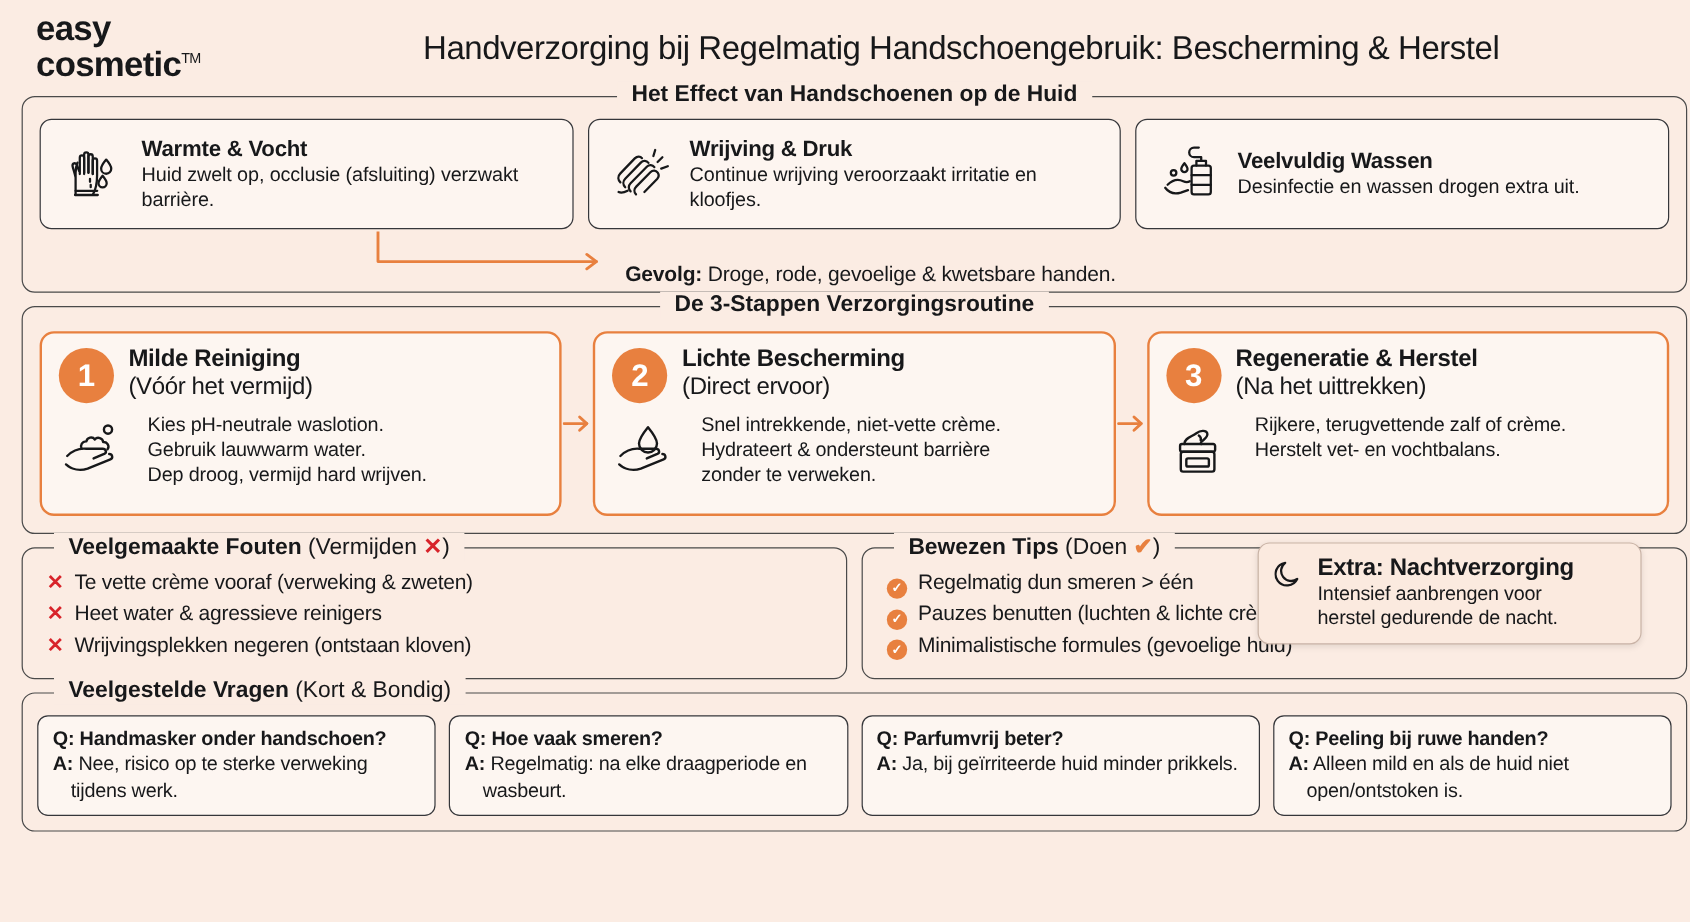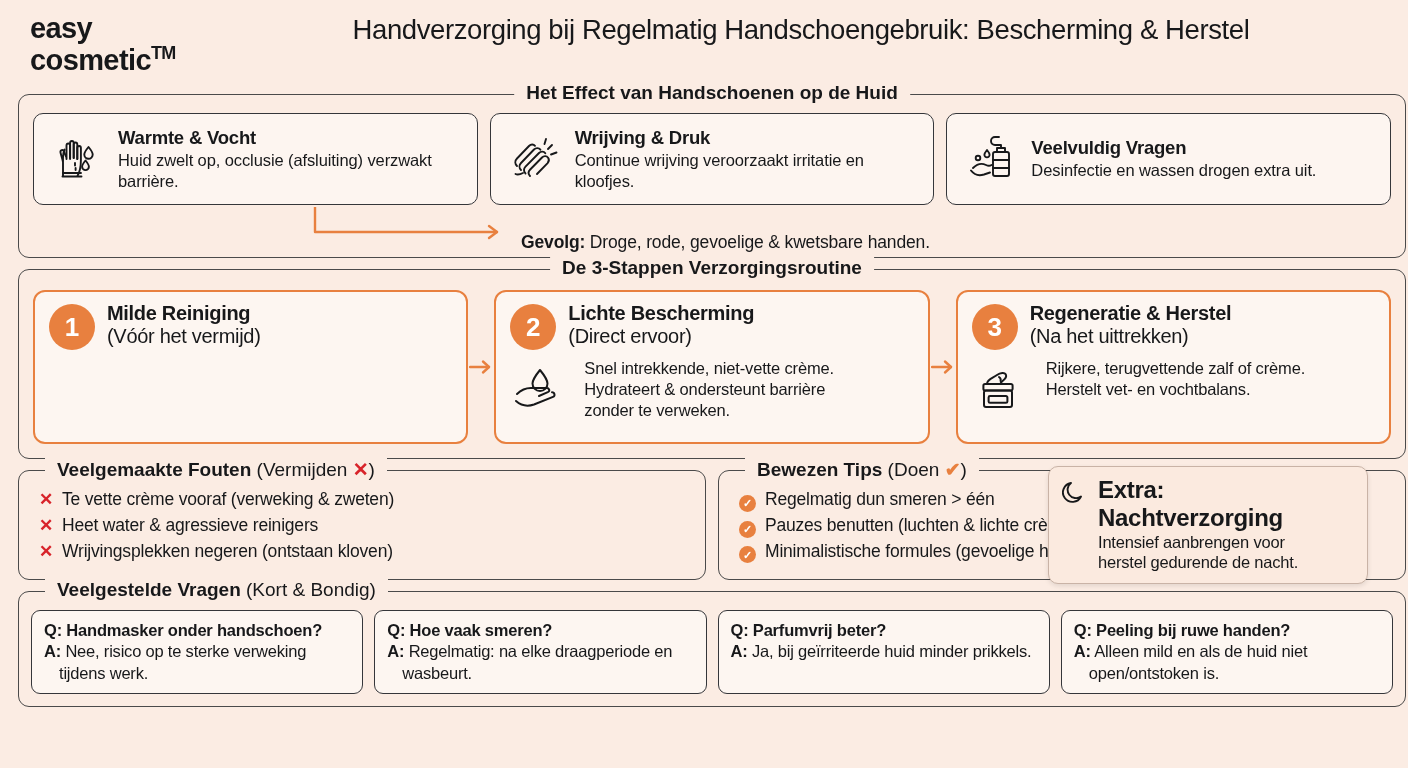--- a/index.html
+++ b/index.html
@@ -6,25 +6,25 @@
   html, body {
     width: 1408px; height: 768px;
     background: #FBECE3;
     font-family: "Liberation Sans", sans-serif;
     color: #17181a;
     overflow: hidden;
   }
   .page { position: relative; width: 1408px; height: 768px; padding: 0; }
 
   
-  .header { display: flex; align-items: flex-start; height: 80px; padding: 0 16px 0 30px; margin-top: 14px; }
+  .header { display: flex; align-items: center; height: 80px; padding: 0 16px 0 30px; }
   .logo { width: 200px; flex: 0 0 200px; line-height: 1.02; }
   .logo .l1 { font-size: 29px; font-weight: bold; letter-spacing: -0.6px; }
   .logo .l2 { font-size: 29px; font-weight: bold; letter-spacing: -0.6px; }
-  .logo .tm { font-size: 18px; vertical-align: super; font-weight: bold; }
+  .logo .tm { font-size: 12px; vertical-align: super; font-weight: normal; }
   .main-title {
     flex: 1; text-align: center; font-size: 27.5px; font-weight: normal;
     letter-spacing: -0.4px; padding-right: 20px; white-space: nowrap;
   }
 
   
   .section {
     position: relative;
     border: 1.6px solid #4a4a4a;
     border-radius: 11px;
@@ -107,21 +107,21 @@
 
   
   .night-box {
     position: absolute; left: 1048px; top: 452px; width: 320px;
     background: #FBEADF; border: 1.4px solid #c9b3a6; border-radius: 10px;
     padding: 9px 13px 10px 13px; display: flex; gap: 10px;
     box-shadow: 0 2px 5px rgba(0,0,0,0.10);
     z-index: 20;
   }
   .night-box .moon { flex: 0 0 26px; padding-top: 3px; }
-  .night-box .nt { font-size: 24px; font-weight: bold; letter-spacing: -0.3px; }
+  .night-box .nt { font-size: 20px; font-weight: bold; letter-spacing: -0.3px; }
   .night-box .np { font-size: 16.5px; line-height: 1.24; letter-spacing: -0.2px; }
   svg { display: block; }
 </style>
 </head>
 <body>
 
 <div class="page">
 
   <div class="header">
     <div class="logo">
@@ -180,21 +180,21 @@
               <path d="M34 20 v-4 h8 v4"></path>
               <path d="M38 16 v-3 h-6 a4 4 0 0 1 0-8 h4"></path>
               <path d="M30 28 h16 M30 36 h16"></path>
               <path d="M24 18 c0 0 2.6 3.2 2.6 4.8 a2.6 2.6 0 1 1 -5.2 0 c0-1.6 2.6-4.8 2.6-4.8 Z"></path>
               <circle cx="15" cy="26" r="2.3"></circle>
               <path d="M10 36 c4-4 9-5 13-3 c2 1 4 1 5.5 0"></path>
               <path d="M8 38.5 c3 4 8 5.5 13 4 l6-2"></path>
             </svg>
           </div>
           <div>
-            <h3>Veelvuldig Vragen</h3>
+            <h3>Veelvuldig Wassen</h3>
             <p>Desinfectie en wassen drogen extra uit.</p>
           </div>
         </div>
 
       </div>
 
       <div class="gevolg-row">
         <div class="arrow-svg">
           <svg width="200" height="36" viewBox="0 0 200 36" fill="none" stroke="#E8803F" stroke-width="2.4" stroke-linecap="round" stroke-linejoin="round">
             <path d="M2 0 V25 H184"></path>
@@ -214,20 +214,35 @@
     <div class="steps-wrap">
       <div class="steps-row">
 
         <div class="step-card">
           <div class="step-head">
             <div class="badge">1</div>
             <div class="step-titles">
               <div class="t1">Milde Reiniging</div>
               <div class="t2">(Vóór het vermijd)</div>
             </div>
+          </div>
+          <div class="step-body">
+            <div class="ico">
+              <svg width="56" height="48" viewBox="0 0 56 48" fill="none" stroke="#17181a" stroke-width="2" stroke-linecap="round" stroke-linejoin="round">
+                <circle cx="38" cy="8" r="3.4"></circle>
+                <path d="M16 24 c-1.5-3 0.6-6.5 4-6.2 c0.6-3.2 5-4.4 7-1.6 c2.2-2.6 6.6-1.2 7 2.2 c3.4-0.4 5.6 3.4 3.6 6"></path>
+                <path d="M4 30 c5-5 11-6.5 16-6 h13.6 c2.6 0 3.8 3 1.2 4.2 L26 32"></path>
+                <path d="M3 37 c5 4.5 12 5.5 18 3.5 l19-7.6 c2.5-1 1.7-4.6-1-4.6"></path>
+              </svg>
+            </div>
+            <p>
+              <span>Kies pH-neutrale waslotion.</span><br>
+              <span>Gebruik lauwwarm water.</span><br>
+              <span>Dep droog, vermijd hard wrijven.</span>
+            </p>
           </div>
         </div>
 
         <div class="step-arrow">
           <svg width="24" height="16" viewBox="0 0 24 16" fill="none" stroke="#E8803F" stroke-width="2.4" stroke-linecap="round" stroke-linejoin="round">
             <path d="M1 8 H20"></path>
               <path d="M14 2.5 L20 8 L14 13.5"></path>
           </svg>
         </div>
 

